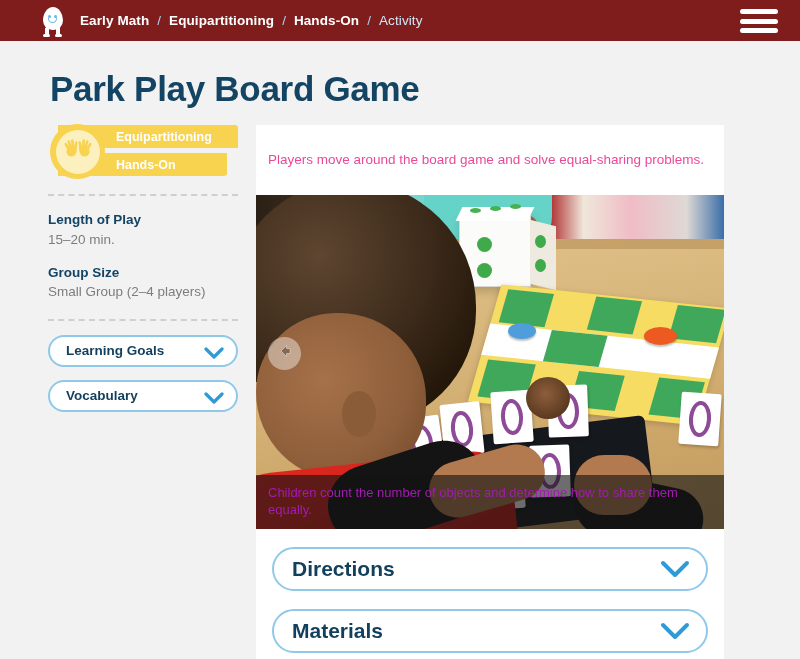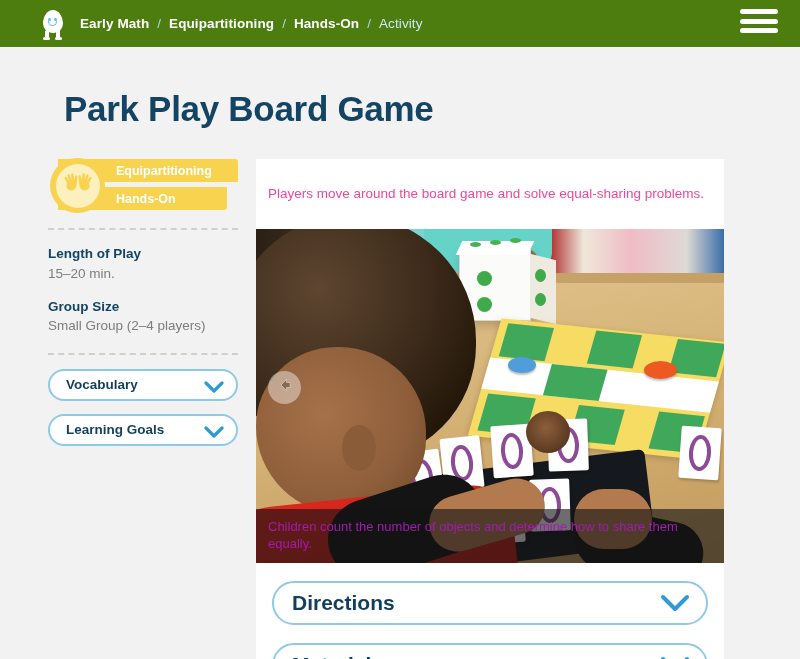--- a/index.html
+++ b/index.html
@@ -7,22 +7,22 @@
     margin: 0; padding: 0;
     width: 800px; height: 659px;
     background: #f2f2f2;
     font-family: "Liberation Sans", sans-serif;
     overflow: hidden;
   }
 
   
   .topbar {
     position: relative;
-    height: 47px;
-    background: #4d7c0f;
+    height: 41px;
+    background: #7f1d1d;
     display: flex;
     align-items: center;
     padding: 0 18px 0 40px;
   }
   .logo {
     width: 26px; height: 30px;
     position: relative;
     flex: 0 0 auto;
     margin-right: 14px;
   }
@@ -74,21 +74,21 @@
     display: flex; flex-direction: column; justify-content: space-between;
   }
   .hamburger span {
     display: block; height: 5px; width: 100%;
     background: #fff; border-radius: 3px;
   }
 
   
   .page { position: relative; width: 800px; }
   .title {
-    margin: 16px;
+    margin: 2px;
     padding: 26px 0 14px 48px;
     color: #134463;
     font-size: 35px;
     font-weight: bold;
     letter-spacing: -.3px;
   }
 
   .content { display: flex; align-items: flex-start; }
 
   
@@ -415,30 +415,30 @@
       <div class="meta-group">
         <div class="meta-label">Group Size</div>
         <div class="meta-value">Small Group (2–4 players)</div>
       </div>
       <div class="meta-group">
       </div>
 
       <hr class="divider">
 
       <div class="accordion">
-        <span class="accordion-label">Vocabulary</span>
+        <span class="accordion-label">Learning Goals</span>
         <span class="chev">
           <svg width="20" height="12" viewBox="0 0 20 12" aria-hidden="true">
             <polyline points="2,2 10,10 18,2" fill="none" stroke="#2e9ad6" stroke-width="3.2" stroke-linecap="round" stroke-linejoin="round"></polyline>
           </svg>
         </span>
       </div>
 
       <div class="accordion">
-        <span class="accordion-label">Learning Goals</span>
+        <span class="accordion-label">Vocabulary</span>
         <span class="chev">
           <svg width="20" height="12" viewBox="0 0 20 12" aria-hidden="true">
             <polyline points="2,2 10,10 18,2" fill="none" stroke="#2e9ad6" stroke-width="3.2" stroke-linecap="round" stroke-linejoin="round"></polyline>
           </svg>
         </span>
       </div>
 
     </aside>
 
     <section class="main">

